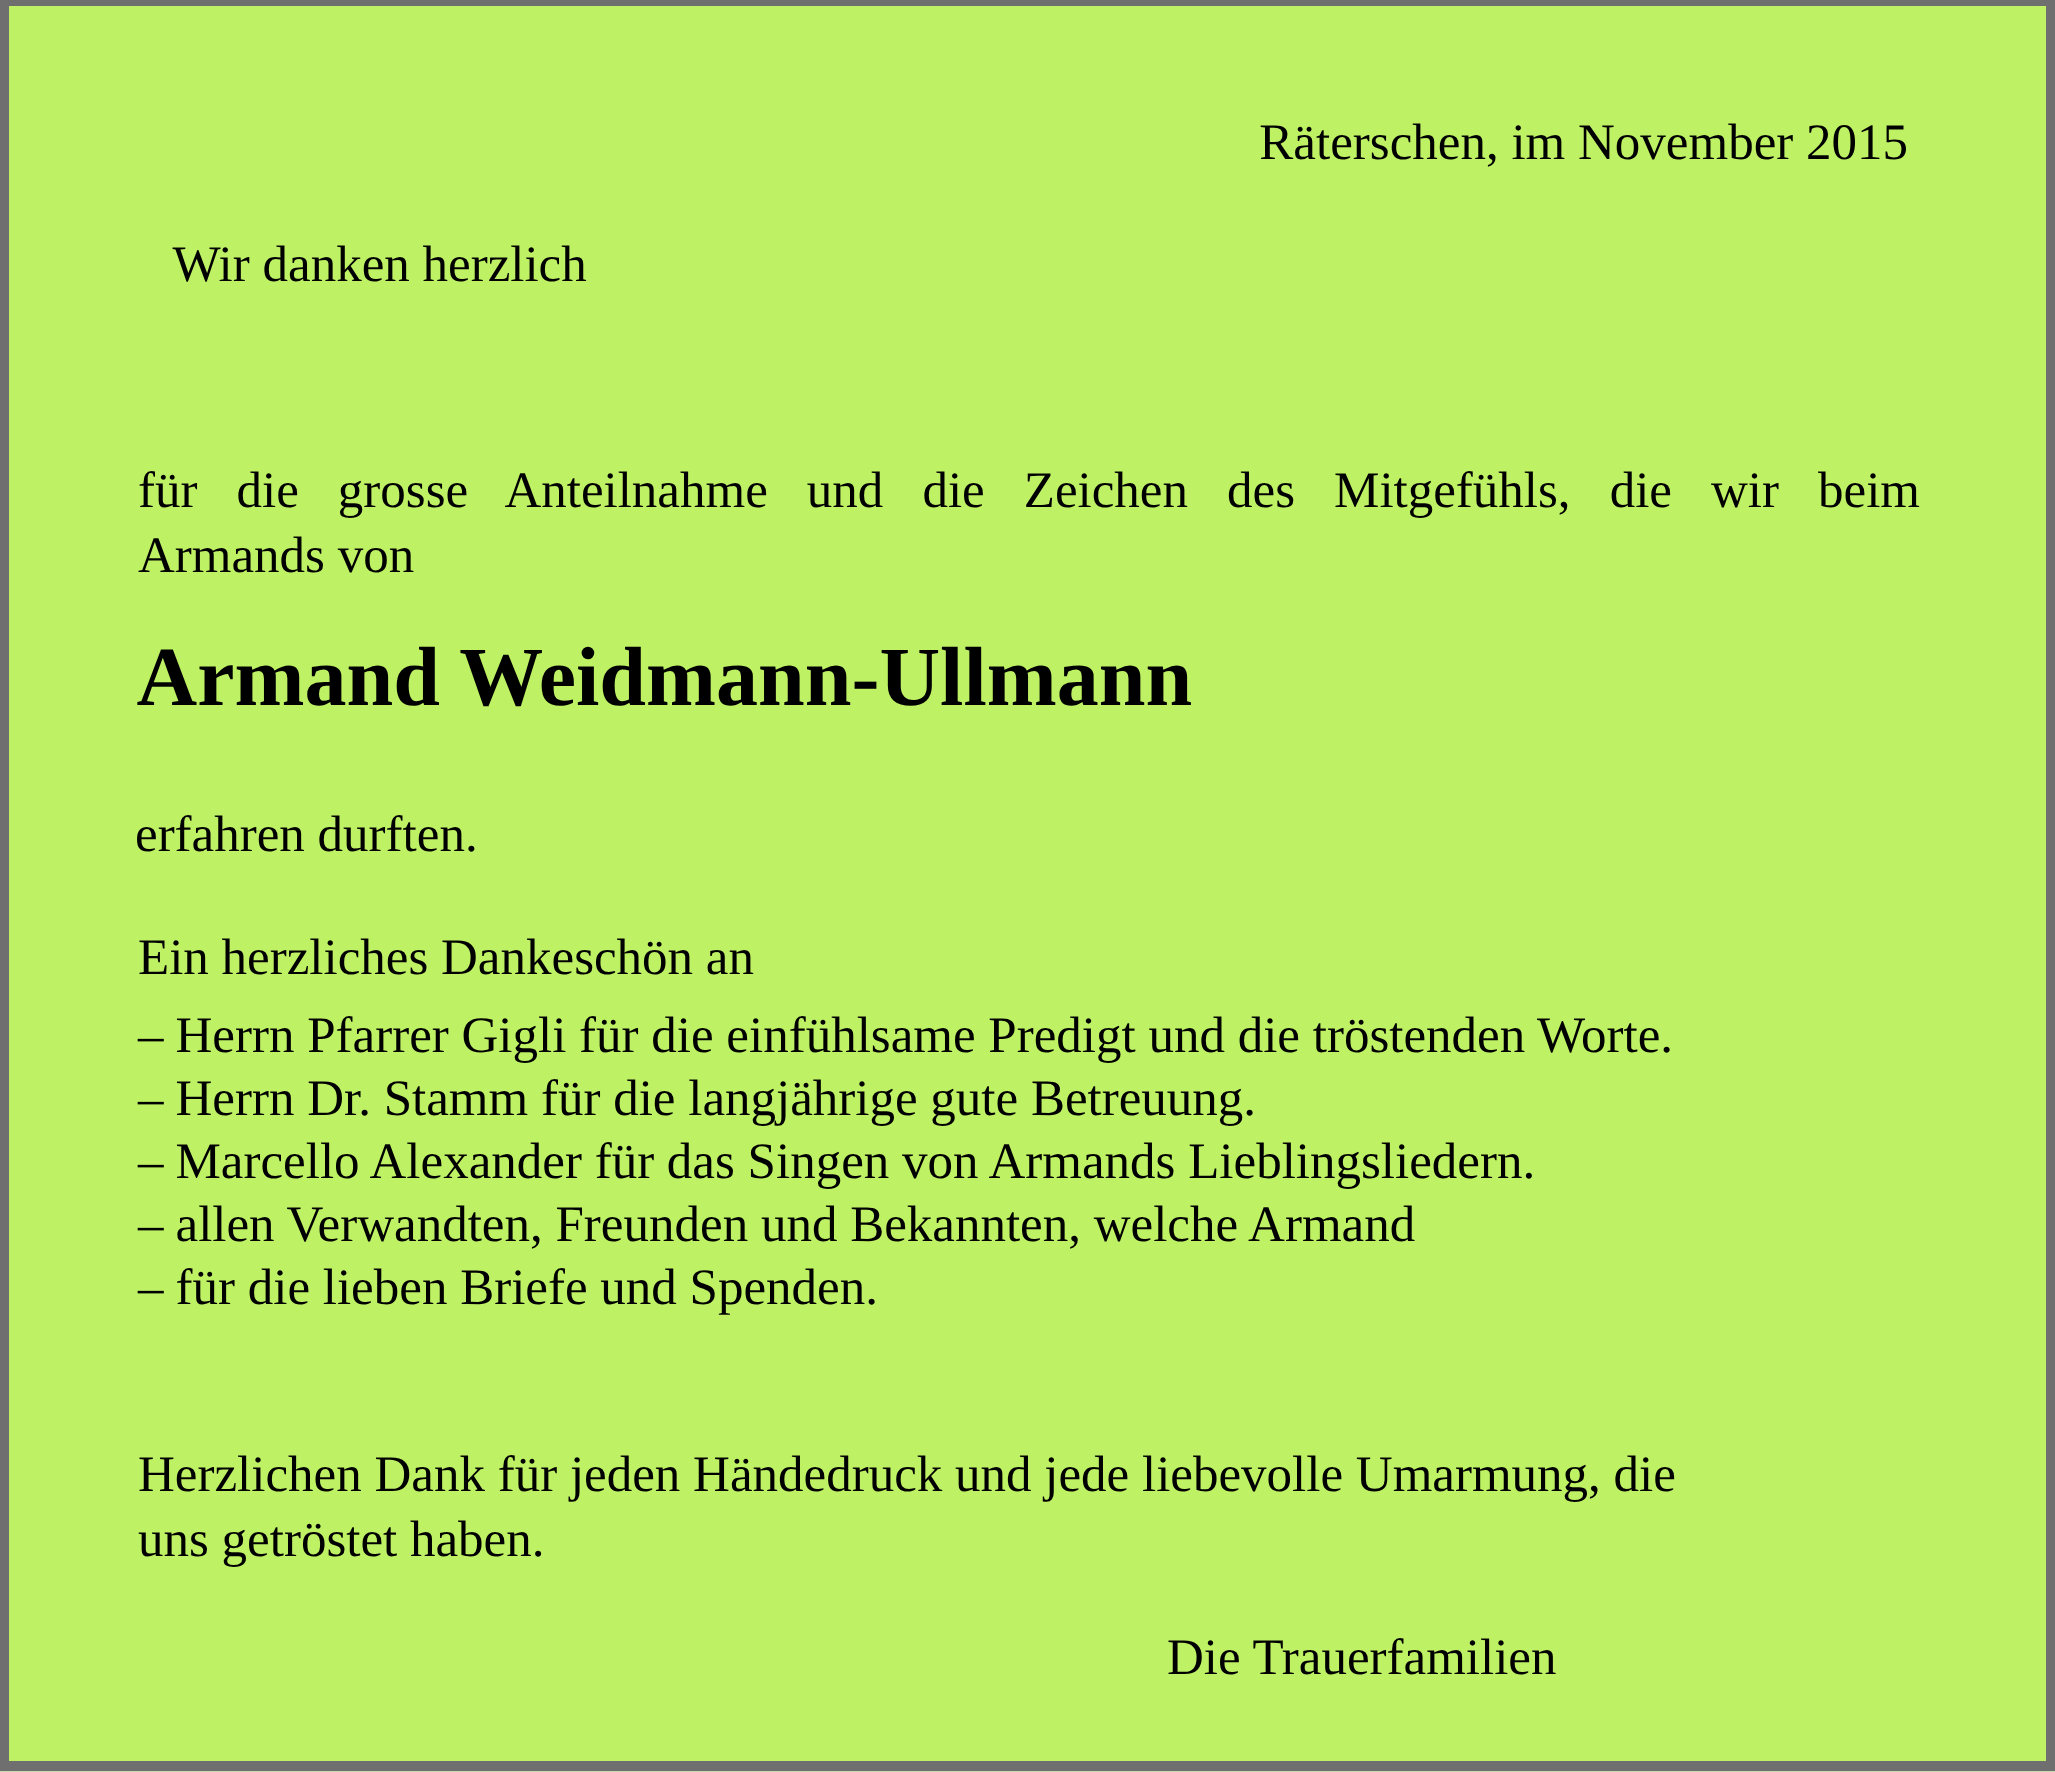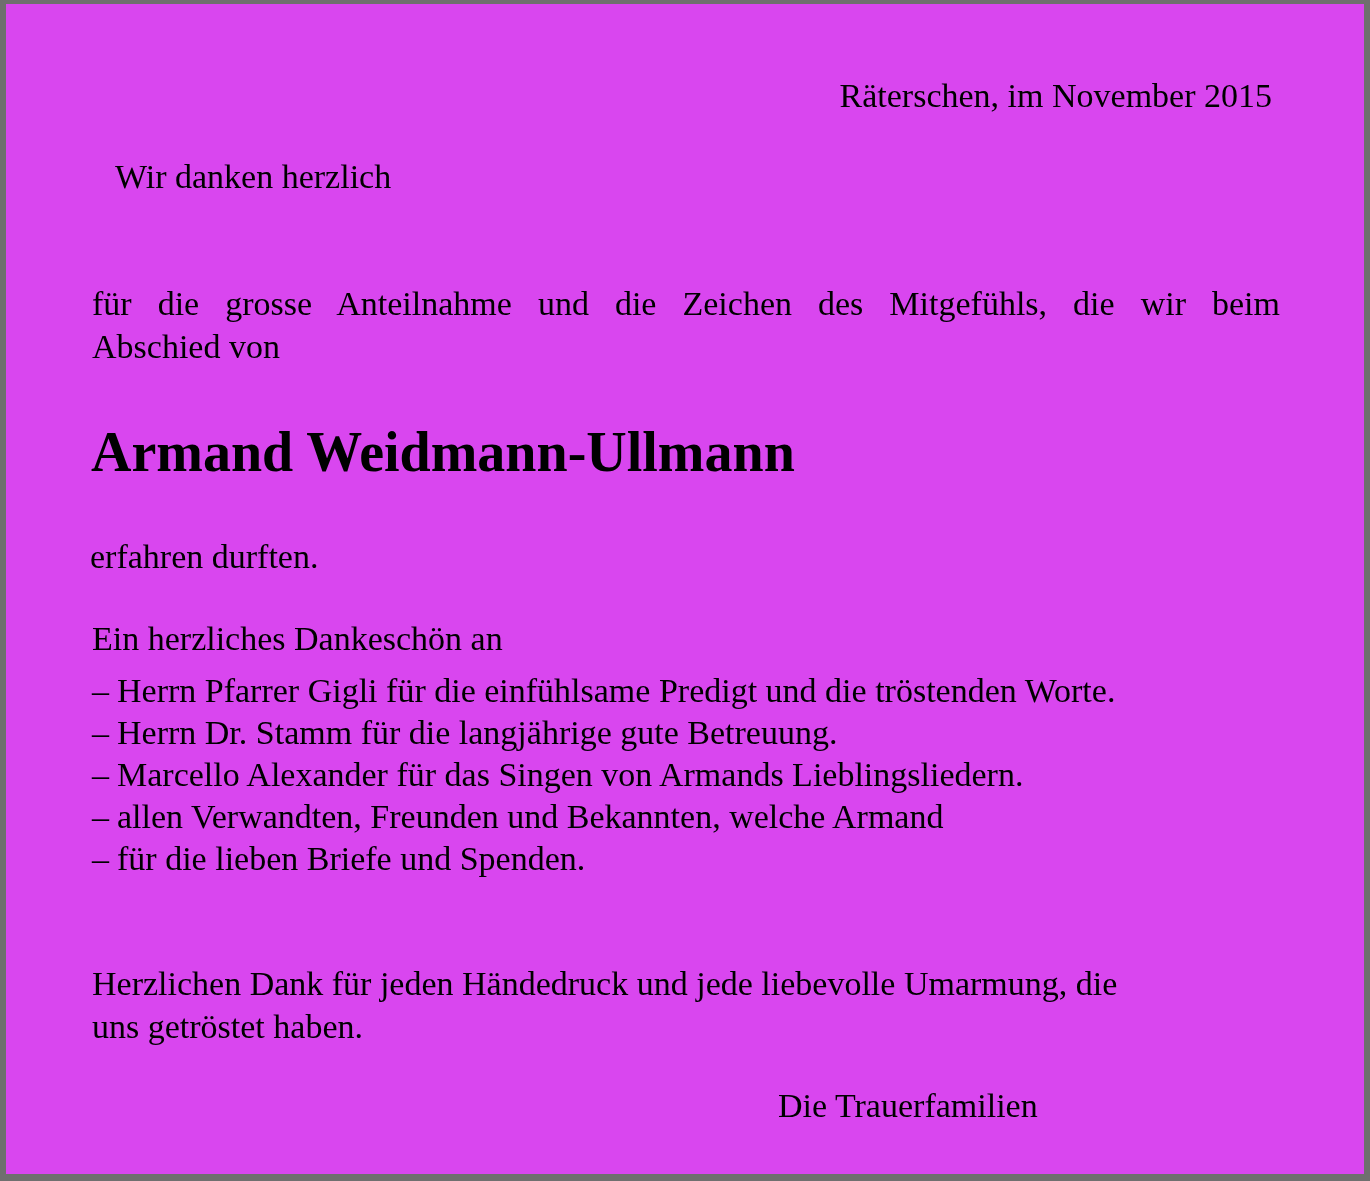--- a/index.html
+++ b/index.html
@@ -36,20 +36,21 @@
   }
   .lead {
     top: 278px;
     left: 86px;
     width: 1188px;
     line-height: 43px;
   }
   .lead .justify-line {
     text-align: justify;
     text-align-last: justify;
+    margin-top: 24px;
   }
   .deceased-name {
     top: 420px;
     left: 85px;
     font-size: 56px;
     font-weight: bold;
     line-height: 1;
     white-space: nowrap;
   }
   .after-name {
@@ -83,29 +84,29 @@
   }
   .signature {
     top: 1083px;
     left: 772px;
     white-space: nowrap;
   }
 </style>
 </head>
 <body>
 
-<div class="page" style="border-color: rgb(111, 111, 111); background: #d946ef; color: rgb(0, 0, 0);">
+<div class="page" style="border-color: rgb(111, 111, 111); background: #bef264; color: rgb(0, 0, 0);">
 
   <div class="abs dateline">Räterschen, im November 2015</div>
 
   <div class="abs intro">Wir danken herzlich</div>
 
   <div class="abs lead">
     <div class="justify-line">für die grosse Anteilnahme und die Zeichen des Mitgefühls, die wir beim</div>
-    <div>Abschied von</div>
+    <div>Armands von</div>
   </div>
 
   <div class="abs deceased-name">Armand Weidmann-Ullmann</div>
 
   <div class="abs after-name">erfahren durften.</div>
 
   <div class="abs thanks-header">Ein herzliches Dankeschön an</div>
 
   <div class="abs thanks-list">
     <div class="thanks-line">

